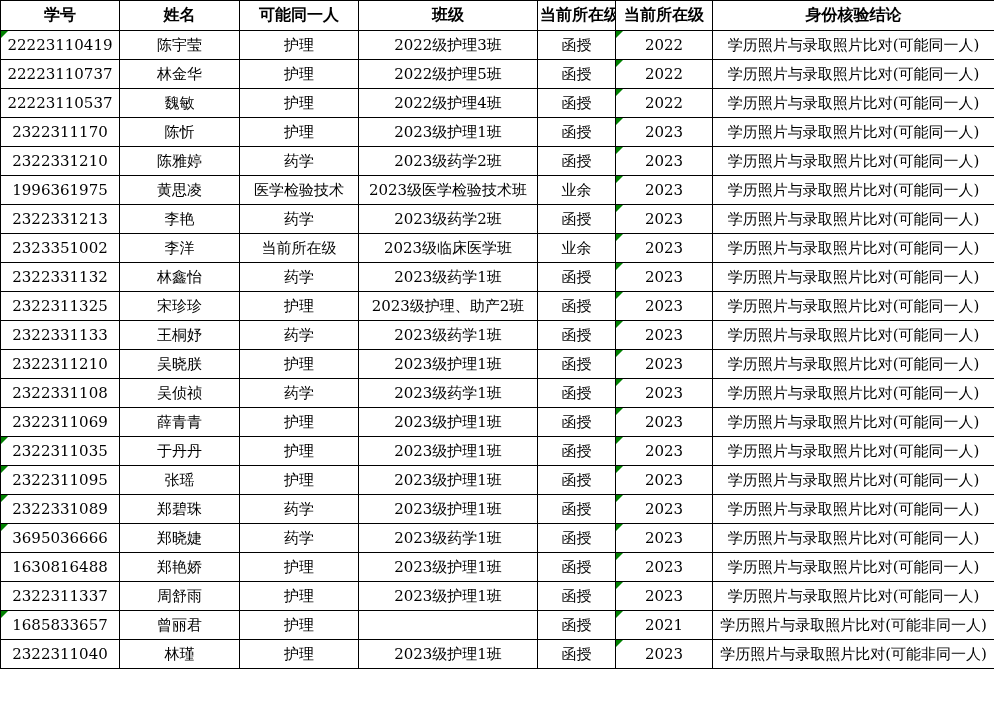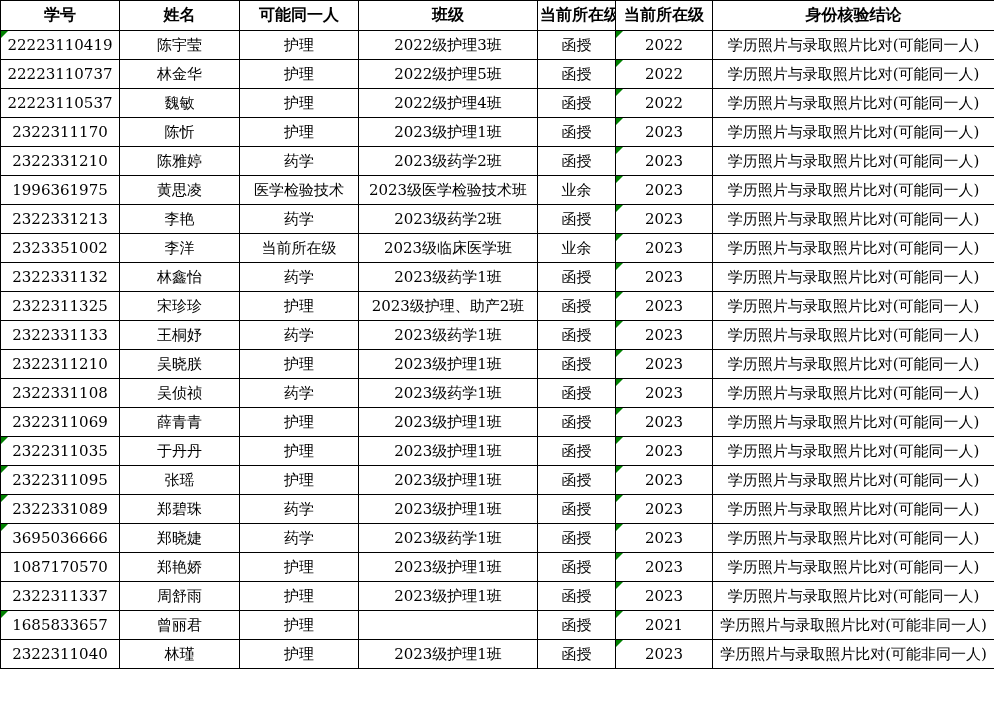--- a/index.html
+++ b/index.html
@@ -236,21 +236,21 @@
       <tr>
         <td class="flag">3695036666</td>
         <td>郑晓婕</td>
         <td>药学</td>
         <td>2023级药学1班</td>
         <td>函授</td>
         <td class="flag">2023</td>
         <td>学历照片与录取照片比对(可能同一人)</td>
       </tr>
       <tr>
-        <td>1087170570</td>
+        <td>1630816488</td>
         <td>郑艳娇</td>
         <td>护理</td>
         <td>2023级护理1班</td>
         <td>函授</td>
         <td class="flag">2023</td>
         <td>学历照片与录取照片比对(可能同一人)</td>
       </tr>
       <tr>
         <td>2322311337</td>
         <td>周舒雨</td>

